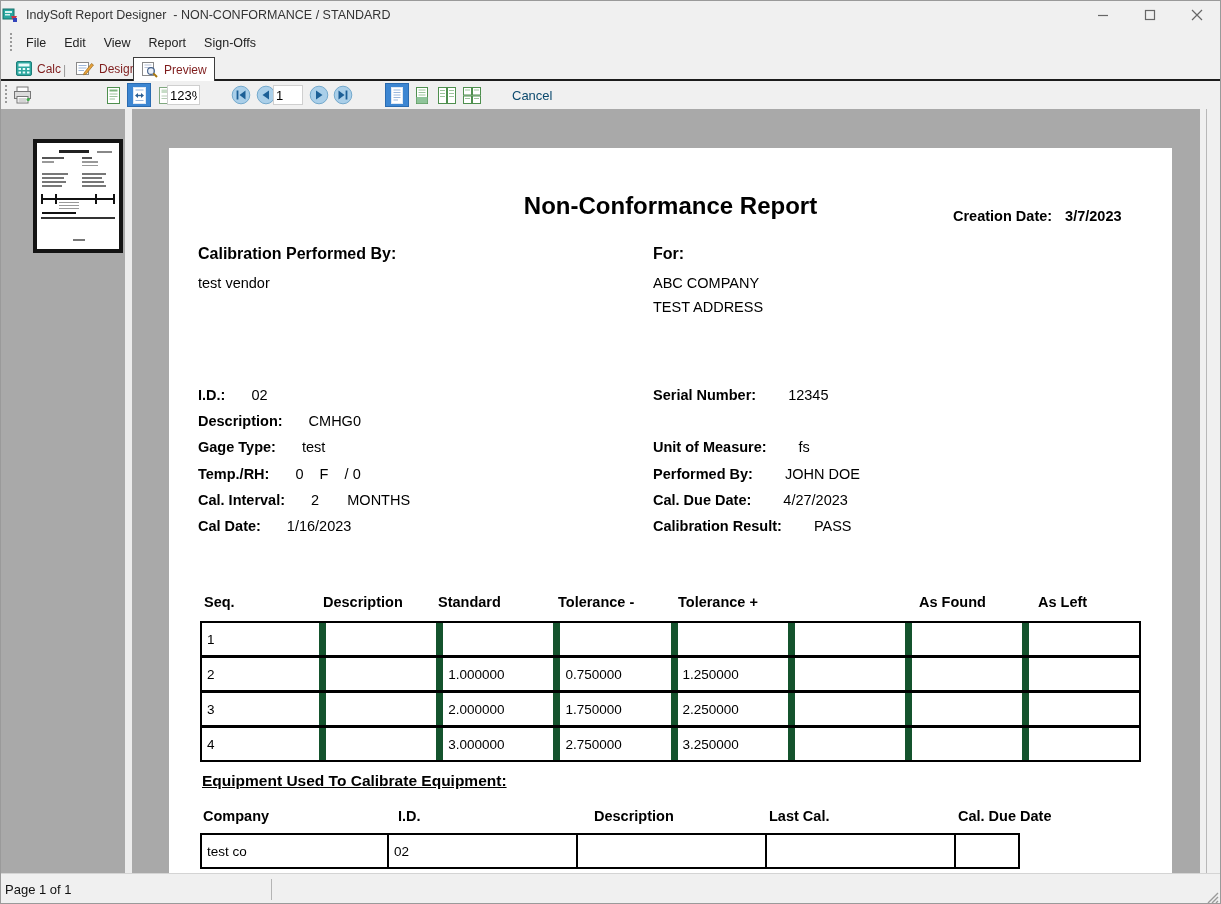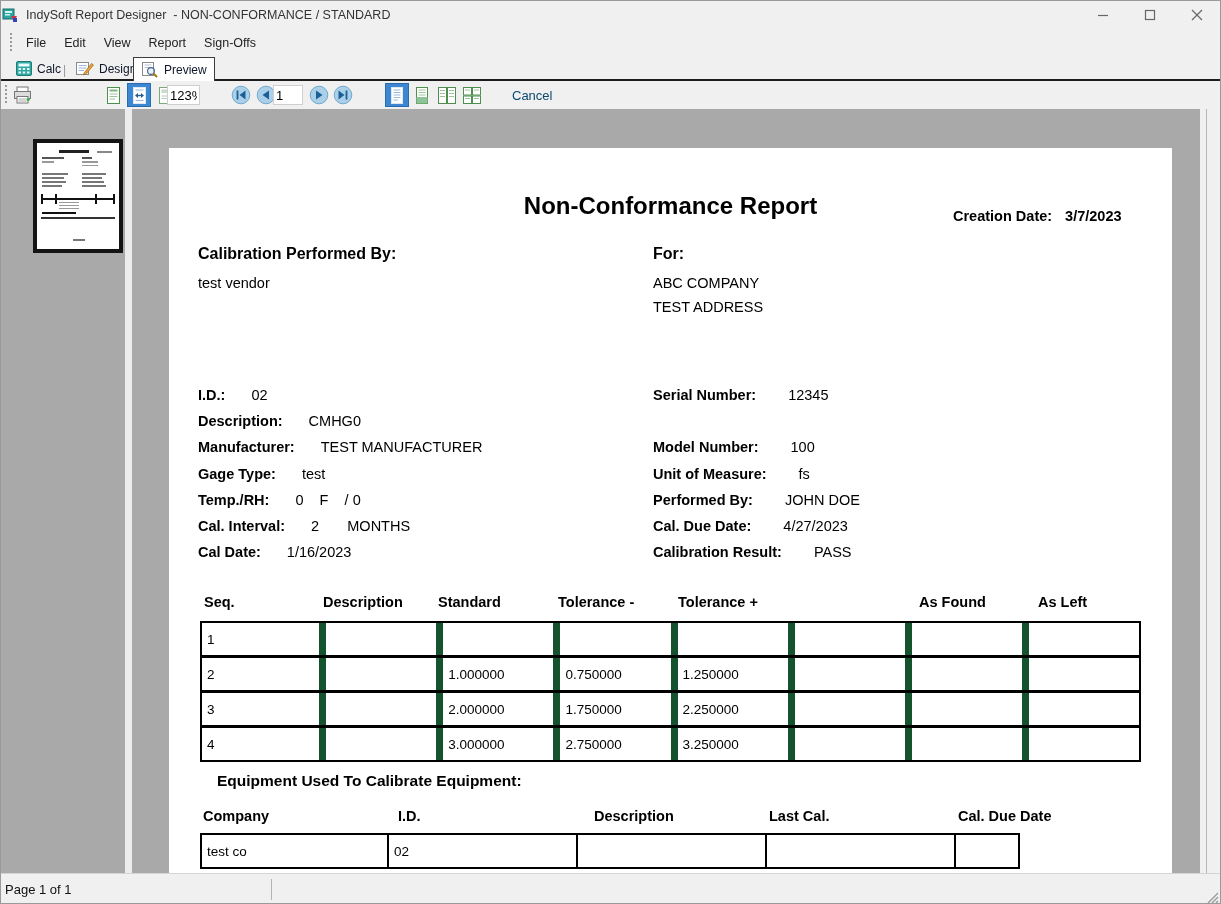--- a/index.html
+++ b/index.html
@@ -15,21 +15,21 @@
 
   
   .menubar{position:absolute;top:28px;left:0;right:0;height:27px;display:flex;align-items:center;padding-left:8px;}
   .drag-handle{width:4px;height:20px;margin-right:4px;
     background-image:repeating-linear-gradient(to bottom,#9a9a9a 0 2px,transparent 2px 4px);background-size:2px 100%;background-repeat:no-repeat;background-position:1px 0;}
   .menu-item{font-size:12.5px;color:#222;padding:4px 9px;}
 
   
   .tabstrip{position:absolute;top:55px;left:0;right:0;height:25px;background:#f0f0f0;}
   .tabstrip .underline{position:absolute;bottom:0;left:0;right:0;height:2px;background:#1c1c1c;}
-  .tab{position:absolute;bottom:2px;height:21px;display:flex;align-items:center;gap:5px;font-size:12px;color:#0f172a;padding:0 7px;}
+  .tab{position:absolute;bottom:2px;height:21px;display:flex;align-items:center;gap:5px;font-size:12px;color:#7f1d1d;padding:0 7px;}
   .tab.active{bottom:0;height:24px;background:#fff;border:1px solid #3c3c3c;border-bottom:none;z-index:2;}
   .tab-sep{position:absolute;bottom:4px;color:#999;font-size:12px;}
 
   
   .toolbar{position:absolute;top:80px;left:0;right:0;height:28px;background:#f0f0f0;}
   .toolbar .drag-handle{position:absolute;left:3px;top:4px;}
   .tbtn{position:absolute;top:2px;width:24px;height:24px;display:flex;align-items:center;justify-content:center;border:1px solid transparent;}
   .tbtn.selected{background:#3c86d2;border-color:#2a6bb0;}
   .tool-input{position:absolute;top:4px;height:20px;border:1px solid #cfcfcf;background:#fff;font-family:"Liberation Sans",sans-serif;font-size:13px;padding:0 2px;}
   .cancel-label{position:absolute;top:7px;font-size:13px;color:#0c4a6e;}
@@ -59,21 +59,21 @@
   .val{margin-left:26px;white-space:pre;}
   .d-right .val{margin-left:32px;}
 
   .m-headers span{position:absolute;top:446px;font-size:14.5px;font-weight:bold;white-space:nowrap;}
   .m-table{position:absolute;top:473px;left:31px;width:941px;}
   .m-row{display:grid;grid-template-columns:repeat(8,1fr);height:36px;border:2px solid #000;margin-top:-1px;background:#fff;}
   .m-row.first{margin-top:0;}
   .m-cell{border-left:7px solid #14532d;display:flex;align-items:center;padding-left:5px;font-size:13.5px;overflow:hidden;}
   .m-cell.c0{border-left:none;}
 
-  .eq-title{position:absolute;top:624px;left:48px;font-size:15.5px;font-weight:bold;}
+  .eq-title{position:absolute;top:624px;left:33px;font-size:15.5px;font-weight:bold;text-decoration:underline;}
   .eq-headers span{position:absolute;top:660px;font-size:14.5px;font-weight:bold;white-space:nowrap;}
   .eq-table{position:absolute;top:685px;left:31px;width:820px;height:36px;border:2px solid #000;display:grid;grid-template-columns:185px 189px 189px 189px 189px;background:#fff;}
   .eq-cell{border-left:2px solid #000;padding-left:5px;display:flex;align-items:center;font-size:13.5px;}
   .eq-cell.c0{border-left:none;}
 
   
   .statusbar{position:absolute;top:872px;left:0;right:0;height:32px;background:#f0f0f0;border-top:1px solid #d4d4d4;}
   .status-text{position:absolute;left:4px;top:8px;font-size:13px;color:#111;}
   .status-sep{position:absolute;left:270px;top:5px;width:1px;height:21px;background:#b4b4b4;}
   .grip{position:absolute;right:1px;bottom:1px;}
@@ -337,30 +337,20 @@
                 <span class="lbl">Description:</span>
                 <span class="val">CMHG0</span>
               </div>
             <div class="d-right">
                 <span class="lbl"></span>
                 <span class="val"></span>
               </div>
           </div>
           <div class="d-row">
             <div class="d-left">
-                <span class="lbl">Manufacturer:</span>
-                <span class="val">TEST MANUFACTURER</span>
-              </div>
-            <div class="d-right">
-                <span class="lbl">Model Number:</span>
-                <span class="val">100</span>
-              </div>
-          </div>
-          <div class="d-row">
-            <div class="d-left">
                 <span class="lbl">Gage Type:</span>
                 <span class="val">test</span>
               </div>
             <div class="d-right">
                 <span class="lbl">Unit of Measure:</span>
                 <span class="val">fs</span>
               </div>
           </div>
           <div class="d-row">
             <div class="d-left">

